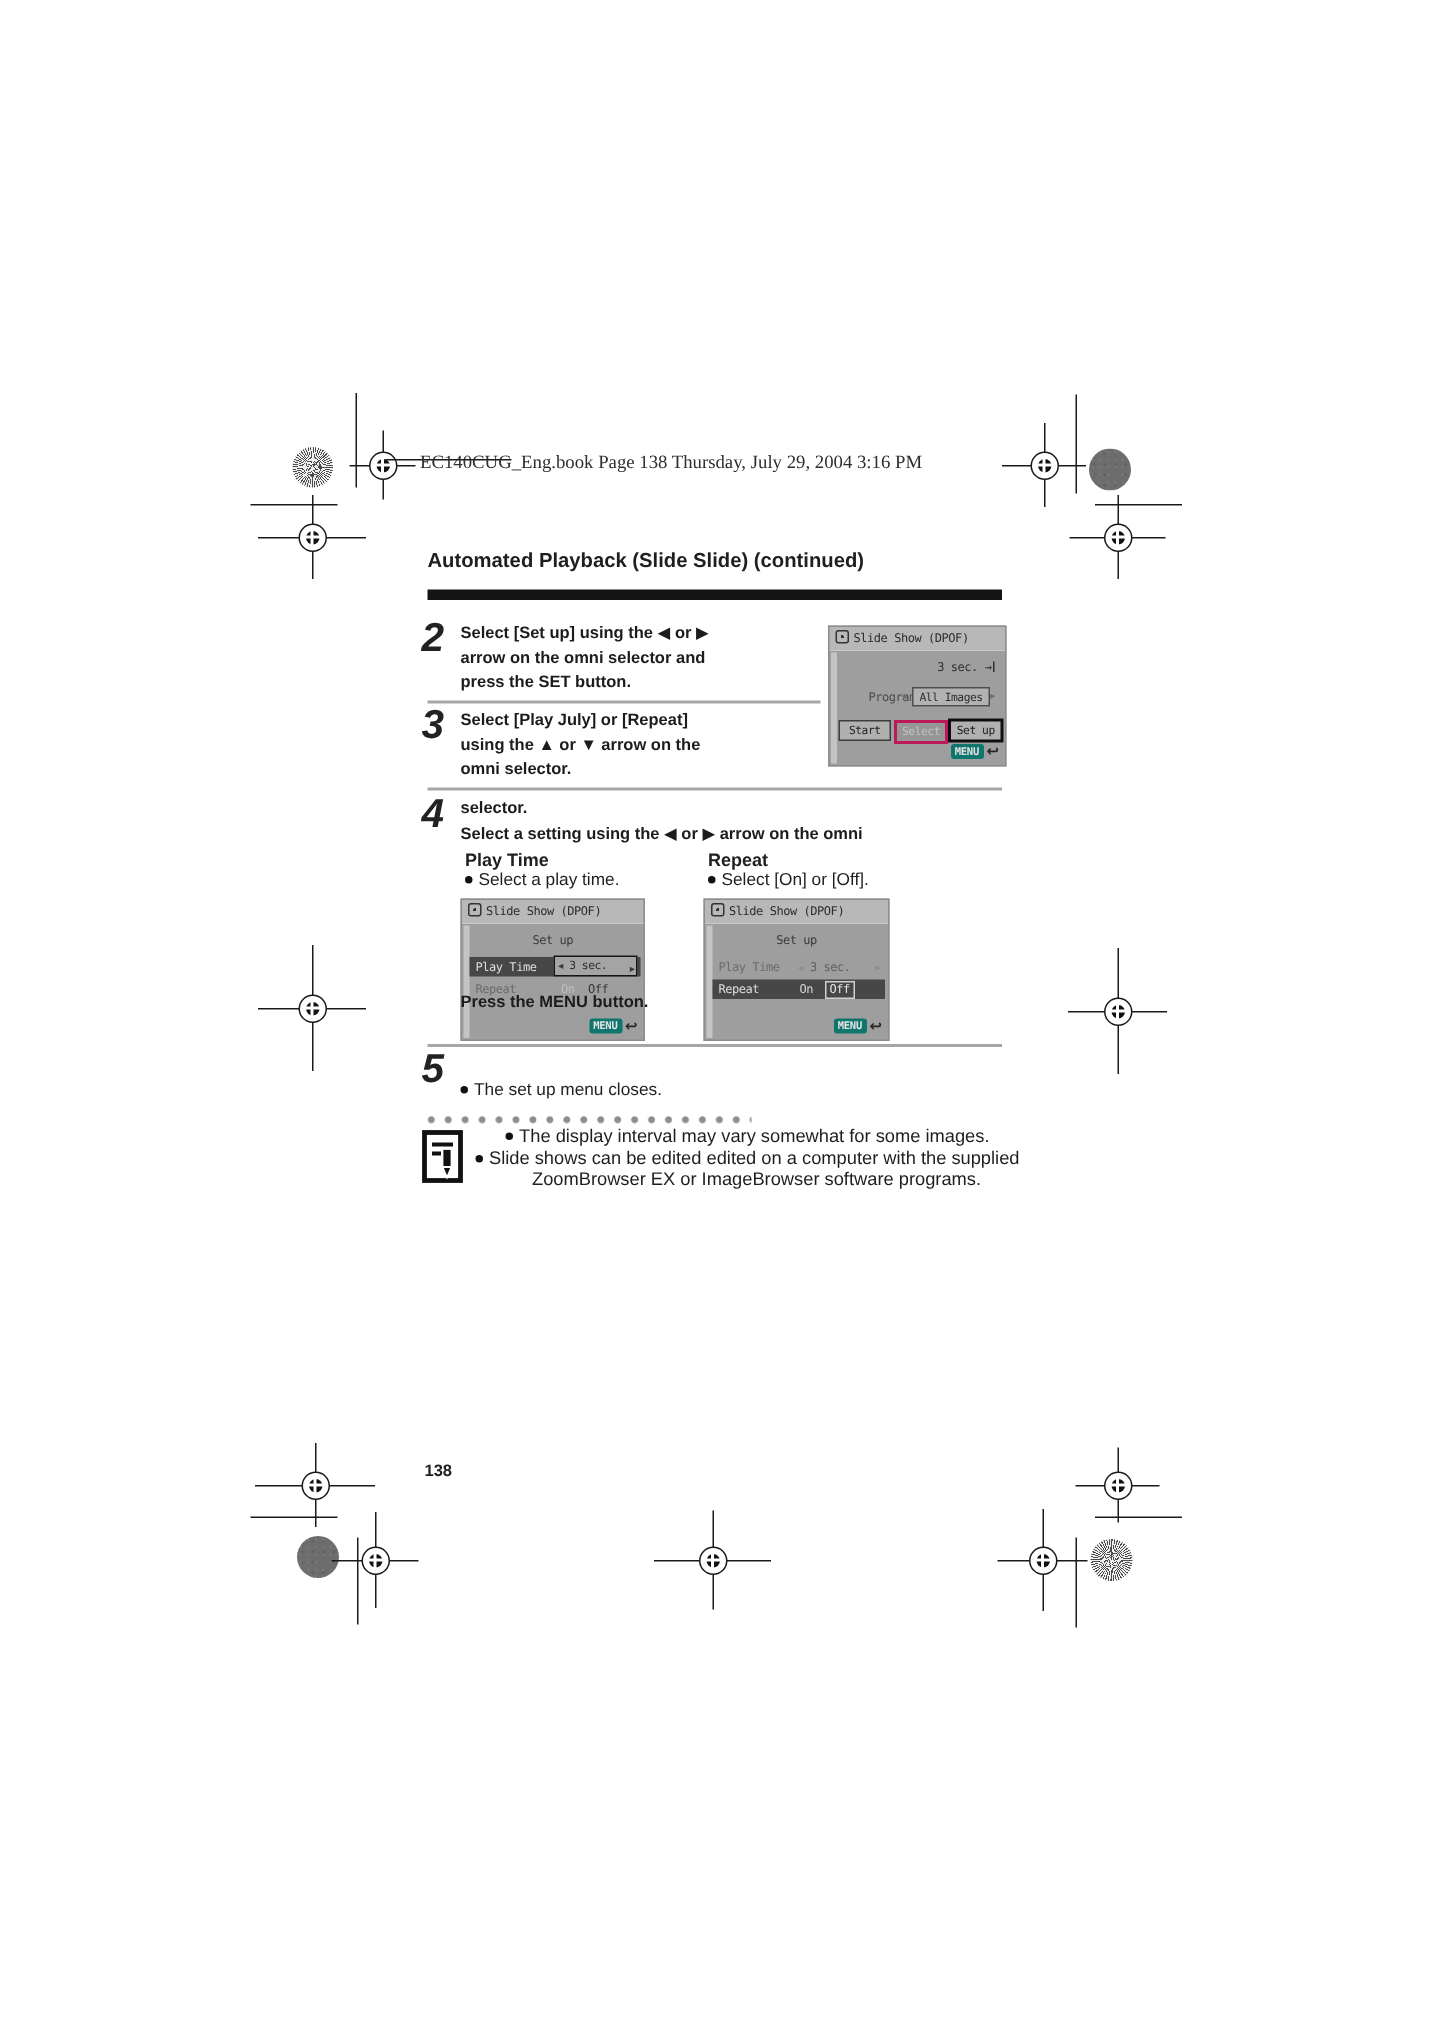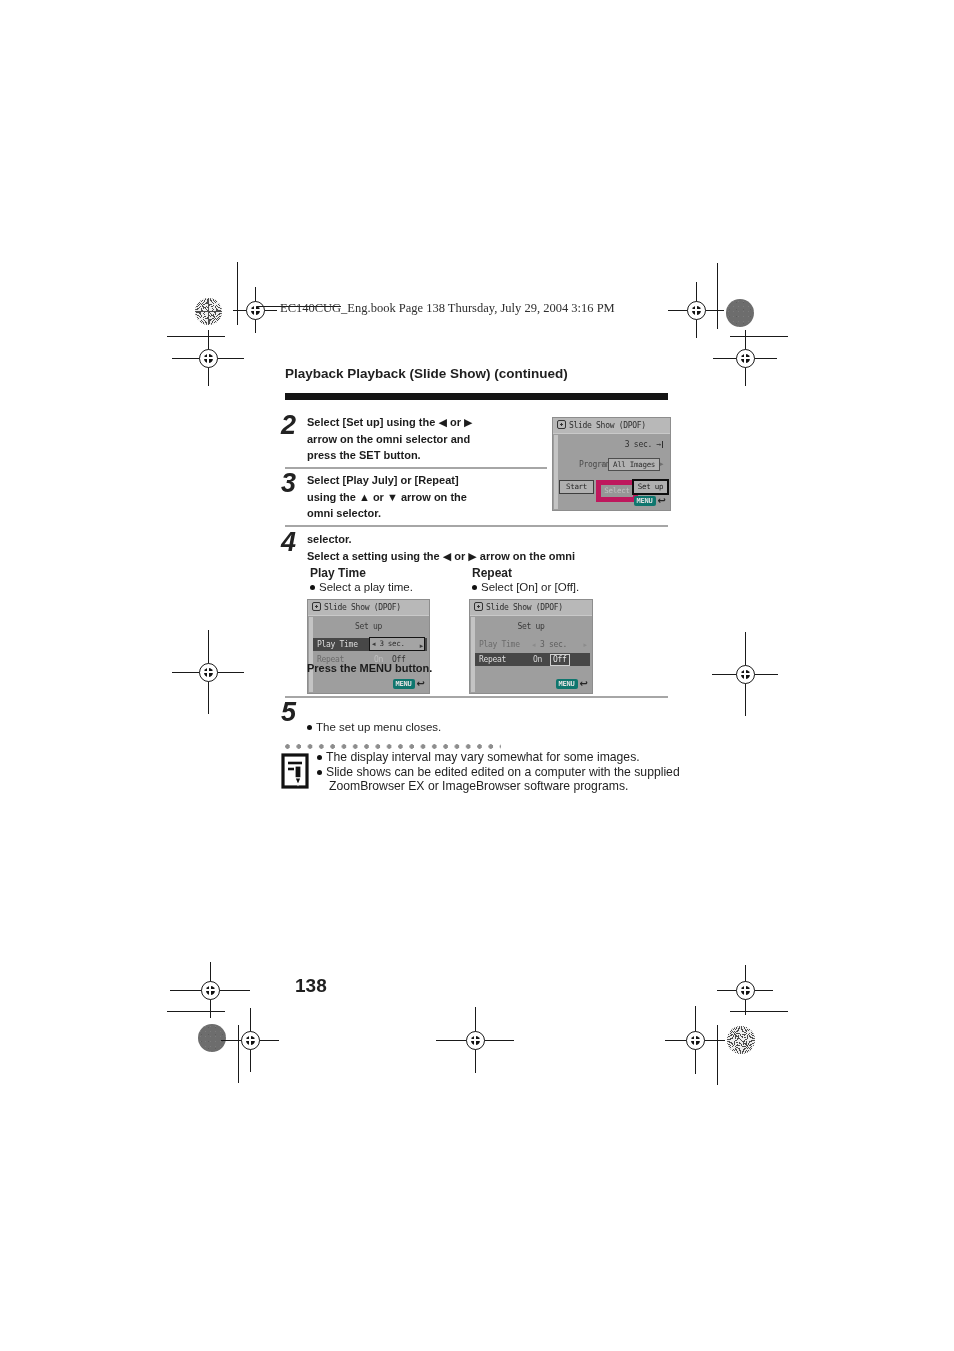--- a/index.html
+++ b/index.html
@@ -33,21 +33,21 @@
   .steptxt{position:absolute;font-size:11px;font-weight:bold;line-height:16.5px;color:#1c1c1c;}
   .steptxt div{white-space:nowrap;}
   .subhead{position:absolute;font-size:12px;font-weight:bold;white-space:nowrap;}
   .bulletline{position:absolute;font-size:11.5px;color:#1f1f1f;white-space:nowrap;}
   .dot{display:inline-block;width:5px;height:5px;border-radius:50%;background:#111;
        margin-right:4px;vertical-align:1px;}
   .dotsrow{position:absolute;height:5px;
            background-image:radial-gradient(circle 2px at 2.5px 2.5px,#8d8d8d 2px,transparent 2.6px);
            background-size:11.3px 5px;background-repeat:repeat-x;}
   .noteitem{font-size:12.2px;line-height:14.6px;color:#1f1f1f;white-space:nowrap;}
-  .pagenum{position:absolute;font-size:19px;font-weight:bold;margin-left:12px;}
+  .pagenum{position:absolute;font-size:11px;font-weight:bold;}
 
   
   .cam{position:absolute;background:#9e9e9e;border:1px solid #8d8d8d;
        font-family:"DejaVu Sans Mono",monospace;overflow:hidden;}
   .cam-title{position:absolute;left:0;right:0;top:0;height:15px;background:#b8b8b8;
              color:#2d2d2d;font-size:8px;line-height:15px;padding-left:4px;letter-spacing:-0.3px;
              white-space:nowrap;}
   .cam-ticon{display:inline-block;width:7px;height:7px;border:1px solid #333;border-radius:2px;
              background:radial-gradient(circle 2px at 50% 50%,#333 50%,transparent 55%);
              vertical-align:-1px;margin-right:3px;}
@@ -172,21 +172,21 @@
       <i class="rm-d"></i>
       <i class="rm-wx"></i>
       <i class="rm-wy"></i>
     </div>
   <div class="pline" style="left:730px;top:1011px;width:58px;height:1px;"></div>
   <div class="pline" style="left:717px;top:1025px;width:1px;height:60px;"></div>
   <div class="sunburst" style="left:727px;top:1026px;width:28px;height:28px;"></div>
 
   <div class="serifline" style="left:280px;top:301px;">EC140CUG_Eng.book  Page 138  Thursday, July 29, 2004  3:16 PM</div>
 
-  <div class="sect-title" style="left:285px;top:366px;">Playback Playback (Slide Show) (continued)</div>
+  <div class="sect-title" style="left:285px;top:366px;">Automated Playback (Slide Slide) (continued)</div>
   <div class="blackbar" style="left:285px;top:393px;width:383px;height:7px;"></div>
 
   <div class="stepnum" style="left:281px;top:412px;">2</div>
   <div class="steptxt" style="left:307px;top:414px;">
     <div>Select [Set up] using the ◀ or ▶</div>
     <div>arrow on the omni selector and</div>
     <div>press the SET button.</div>
   </div>
 
   <div class="cam" style="left:552px;top:417px;width:117px;height:92px;">
@@ -200,21 +200,21 @@
         <span><span>→</span><i class="advbar"></i></span>
       </div>
       <div class="cam-small" style="position:absolute;left:9px;top:26px;color:#4a4a4a;margin-left:17px;">Program</div>
       <span class="tri" style="position:absolute;left:48px;top:26px;color:#6f6f6f;">◂</span>
       <div class="valbox" style="left:55px;top:24px;width:50px;height:11px;line-height:11px;">
         <span>All Images</span>
       </div>
       <span class="tri" style="position:absolute;left:107px;top:26px;color:#6f6f6f;">▸</span>
 
       <div class="cam-btn" style="left:6px;top:46px;width:33px;background:#b0b0b0;border:1px solid #3d3d3d;color:#262626;">Start</div>
-      <div class="cam-btn" style="left:43px;top:46px;width:32px;background:#969696;border:5px solid #be185d;color:#c2c2c2;">Select</div>
+      <div class="cam-btn" style="left:43px;top:46px;width:32px;background:#969696;border:2px solid #be185d;color:#c2c2c2;">Select</div>
       <div class="cam-btn" style="left:79px;top:45px;width:33px;background:#b0b0b0;border:2px solid #0e0e0e;color:#1d1d1d;">Set up</div>
 
       <div class="menu-row">
         <span class="menu-badge">MENU</span><span class="menu-arrow">↩</span>
       </div>
     </div>
   </div>
 
   <div class="grayrule" style="left:285px;top:467px;width:262px;height:2px;"></div>
 
@@ -303,21 +303,21 @@
   <div style="position:absolute;left:281px;top:753px;">
     <svg width="28" height="37" viewBox="0 0 28 37">
       <rect x="2" y="2" width="24" height="32" fill="#ffffff" stroke="#111" stroke-width="3.2"></rect>
       <line x1="7" y1="10" x2="21" y2="10" stroke="#111" stroke-width="2.6"></line>
       <line x1="7" y1="16" x2="13" y2="16" stroke="#111" stroke-width="2.6"></line>
       <rect x="14" y="13" width="6" height="12" fill="#111" stroke="#fff" stroke-width="1.2"></rect>
       <path d="M14 25 L20 25 L17 32 Z" fill="#111" stroke="#fff" stroke-width="1.2"></path>
     </svg>
   </div>
 
-  <div style="position:absolute;left:317px;top:750px;">
+  <div style="position:absolute;left:317px;top:750px;text-align:center;">
     <div class="noteitem">
       <span class="dot"></span><span>The display interval may vary somewhat for some images.</span>
     </div>
     <div class="noteitem">
       <span class="dot"></span><span>Slide shows can be edited edited on a computer with the supplied</span>
     </div>
     <div class="noteitem" style="padding-left:12px;">
       <span>ZoomBrowser EX or ImageBrowser software programs.</span>
     </div>
   </div>

